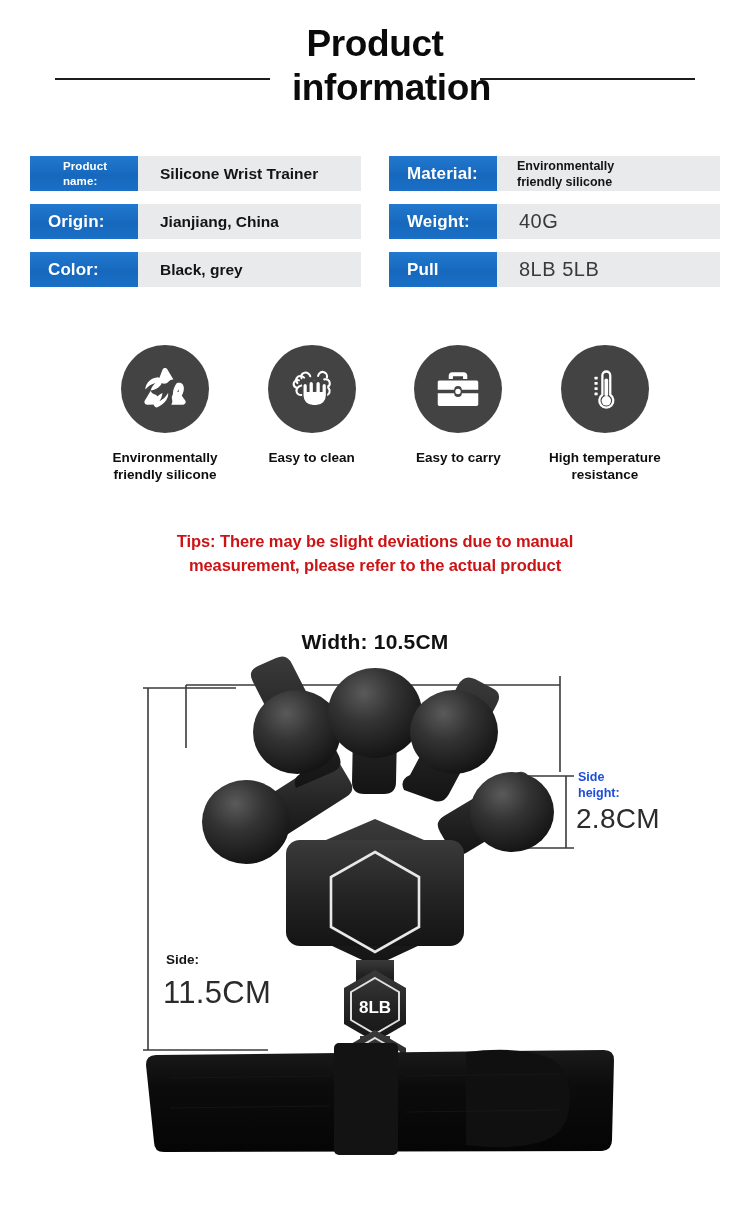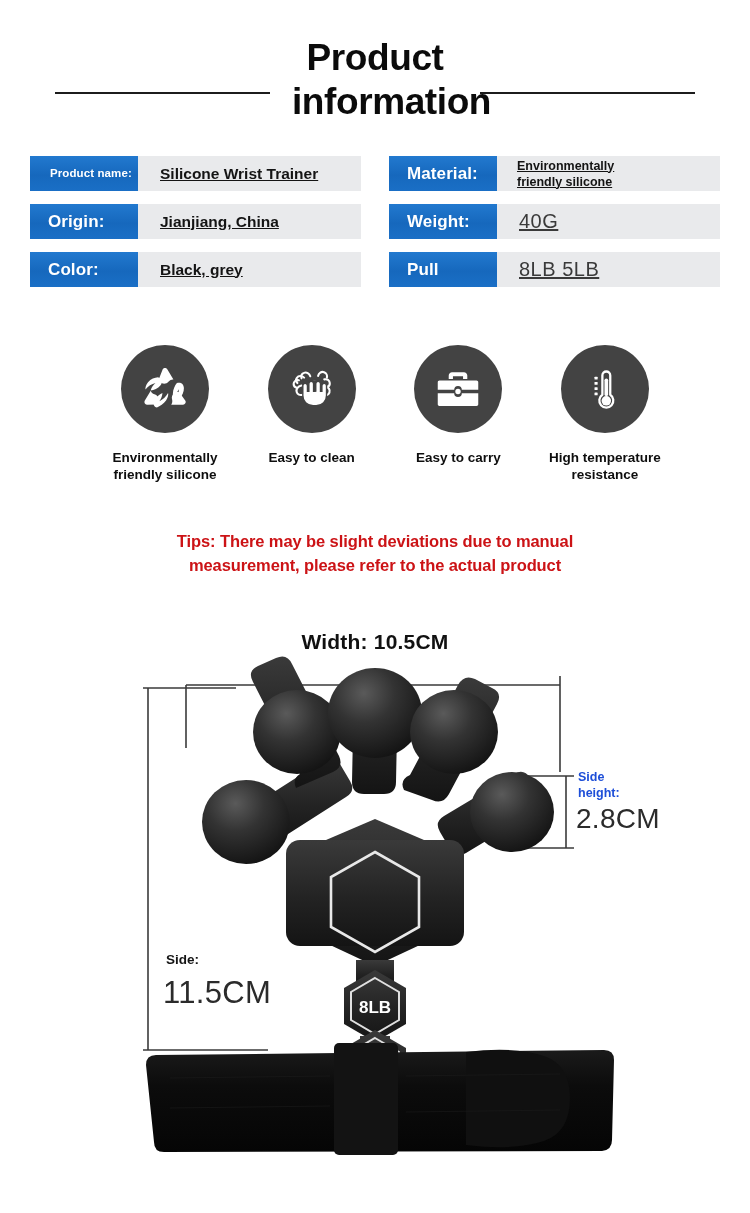--- a/index.html
+++ b/index.html
@@ -13,21 +13,20 @@
     font-family: "Liberation Sans", sans-serif;
     color: #111111;
     overflow: hidden;
     position: relative;
   }
 
   
   .header {
     position: relative;
     height: 120px;
-    margin-top: 14px;
   }
   .header-title {
     position: absolute;
     left: 0;
     right: 0;
     top: 22px;
     text-align: center;
     font-size: 37px;
     font-weight: 800;
     line-height: 1.18;
@@ -73,33 +72,32 @@
     align-items: center;
     padding-left: 18px;
     box-sizing: border-box;
     font-weight: 700;
     font-size: 17px;
     letter-spacing: 0.1px;
   }
   .spec-key.small {
     font-size: 11.5px;
     line-height: 1.3;
-    padding-left: 20px;
+    padding-left: 33px;
   }
   .spec-val {
     flex: 1 1 auto;
     background: #e9eaec;
     display: flex;
     align-items: center;
     padding-left: 22px;
     box-sizing: border-box;
     font-size: 15.5px;
     font-weight: 700;
     color: #141414;
-    text-decoration: underline;
   }
   .spec-val.two-line {
     font-size: 12.5px;
     line-height: 1.28;
     font-weight: 700;
     padding-left: 20px;
     display: flex;
     flex-direction: column;
     justify-content: center;
     align-items: flex-start;

